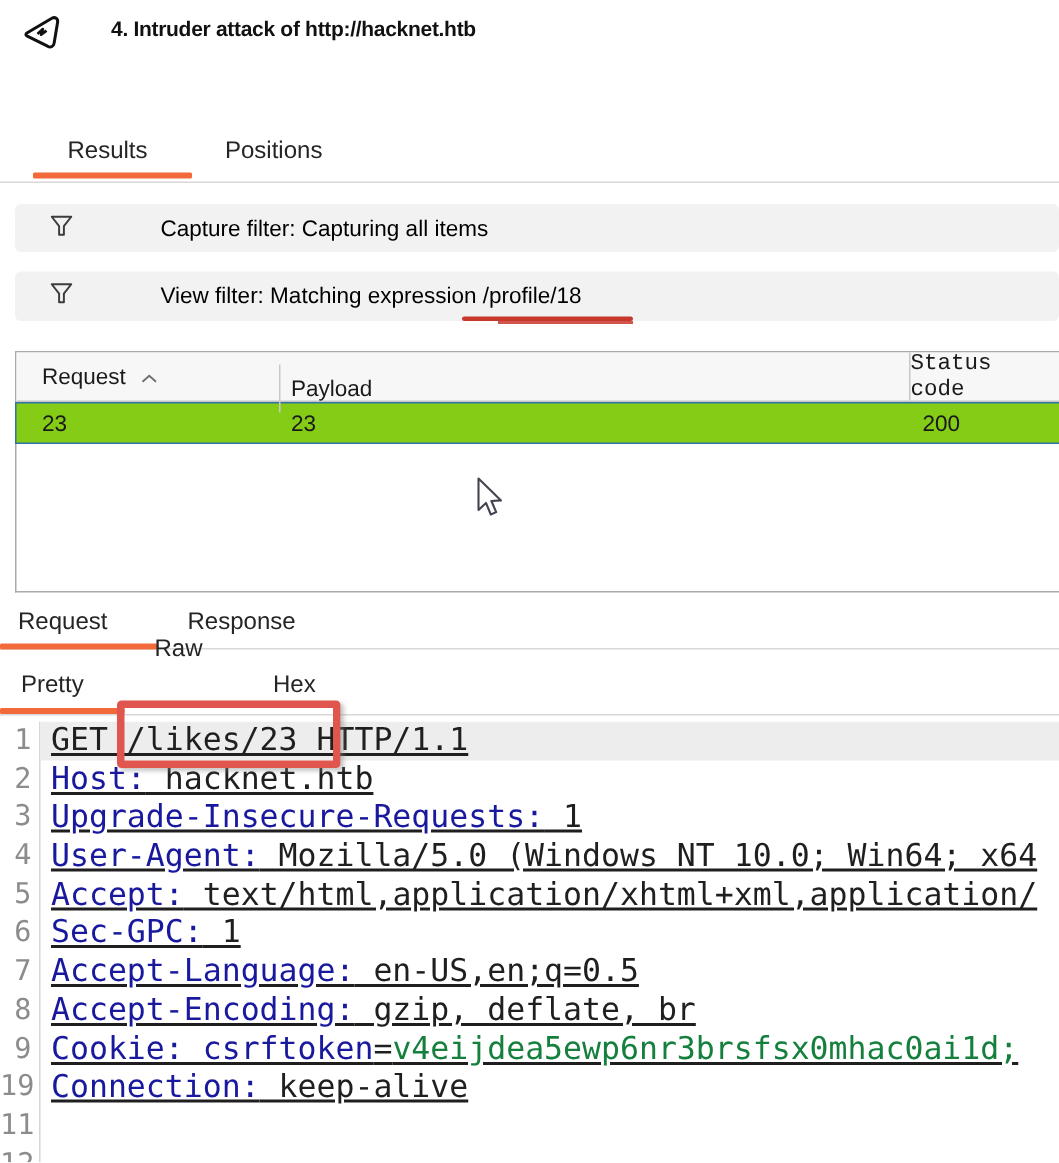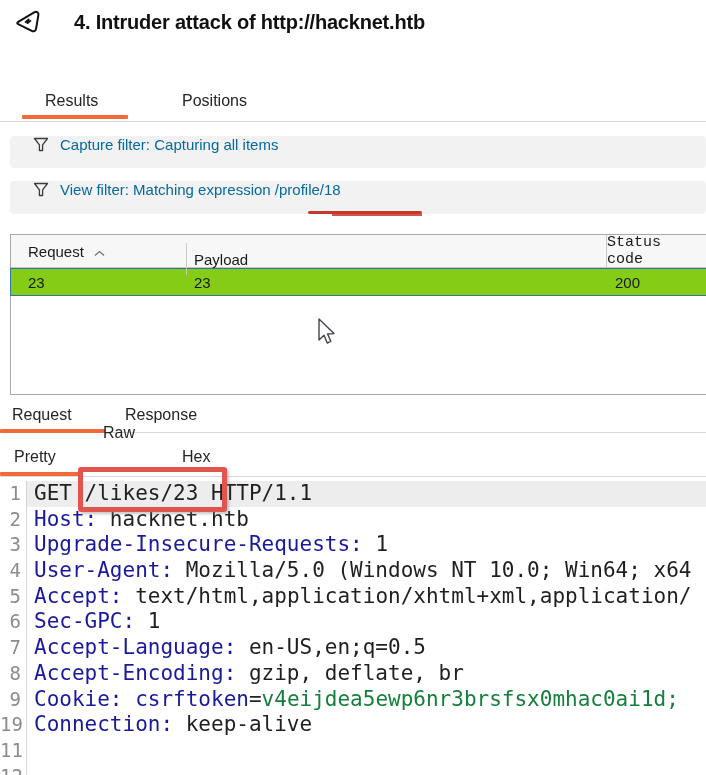--- a/index.html
+++ b/index.html
@@ -4,37 +4,37 @@
 <style>
   * { margin:0; padding:0; box-sizing:border-box; }
   html,body { background:#fff; }
   #screen {
     position:relative; width:706px; height:775px; overflow:hidden;
     background:#ffffff; font-family:"Liberation Sans", sans-serif; color:#1f1f1f;
   }
   .abs { position:absolute; }
 
   
-  #window-title { left:74px; top:11px; font-size:20px; font-weight:bold; letter-spacing:-0.2px; color:#111; }
+  #window-title { left:74px; top:11px; font-size:14px; font-weight:bold; letter-spacing:-0.2px; color:#111; }
   #app-icon { left:14px; top:8px; }
 
   
   .tab-label { font-size:16px; color:#252525; cursor:default; }
   .underline { background:#f2693a; height:4px; border-radius:1px; }
   .hairline { height:1px; background:#d8d8d8; left:0; width:706px; }
 
   #tab-results { left:45px; top:92px; }
-  #tab-positions { left:150px; top:92px;margin-left:32px; }
+  #tab-positions { left:150px; top:92px; }
   #results-underline { left:22px; top:115px; width:106px; }
   #main-tabs-hairline { top:121px; }
 
   
   .filter-bar {
     left:10px; width:696px; background:#f2f2f2; border-radius:4px;
-    display:flex; font-size:15px; color:#0369a1;
+    display:flex; align-items:center; font-size:15px; color:#000000;gap:47px;
   }
   #capture-filter-bar { top:136px; height:32px; }
   #view-filter-bar { top:181px; height:33px; }
   .funnel { margin:0 10px 0 22px; flex:none; }
 
   
   #results-table {
     left:10px; top:234px; width:696px; height:161px;
     border-top:1px solid #aaaaaa; border-left:1px solid #aaaaaa; border-bottom:1px solid #aaaaaa;
     background:#fff; font-size:15px;
@@ -71,21 +71,21 @@
   
   #request-editor {
     left:0; top:481px; width:706px; height:294px; overflow:hidden;
     font-family:"DejaVu Sans Mono", monospace; font-size:21px;
   }
   .code-line { display:flex; height:25.7px; line-height:25.7px; }
   .line-number {
     flex:none; width:27px; text-align:right; padding-right:5px;
     border-right:1px solid #d6d6d6; color:#8c8c8c; font-size:19px;
   }
-  .line-content { flex:1; padding-left:7px; white-space:pre; color:#1f1f1f; overflow:hidden; }
+  .line-content { flex:1; padding-left:7px; white-space:pre; color:#1f1f1f; overflow:hidden;text-decoration:underline; }
   .code-line.highlighted .line-content { background:#ededed; }
   .seg-header { color:#19199e; }
   .seg-plain { color:#1f1f1f; }
   .seg-value-red { color:#15803d; }
 
   
   #likes-box {
     left:78px; top:467px; width:149px; height:45px;
     border:5px solid #e0564e; border-radius:3px;
     box-shadow:2px 2px 3px rgba(130,130,130,0.45);

